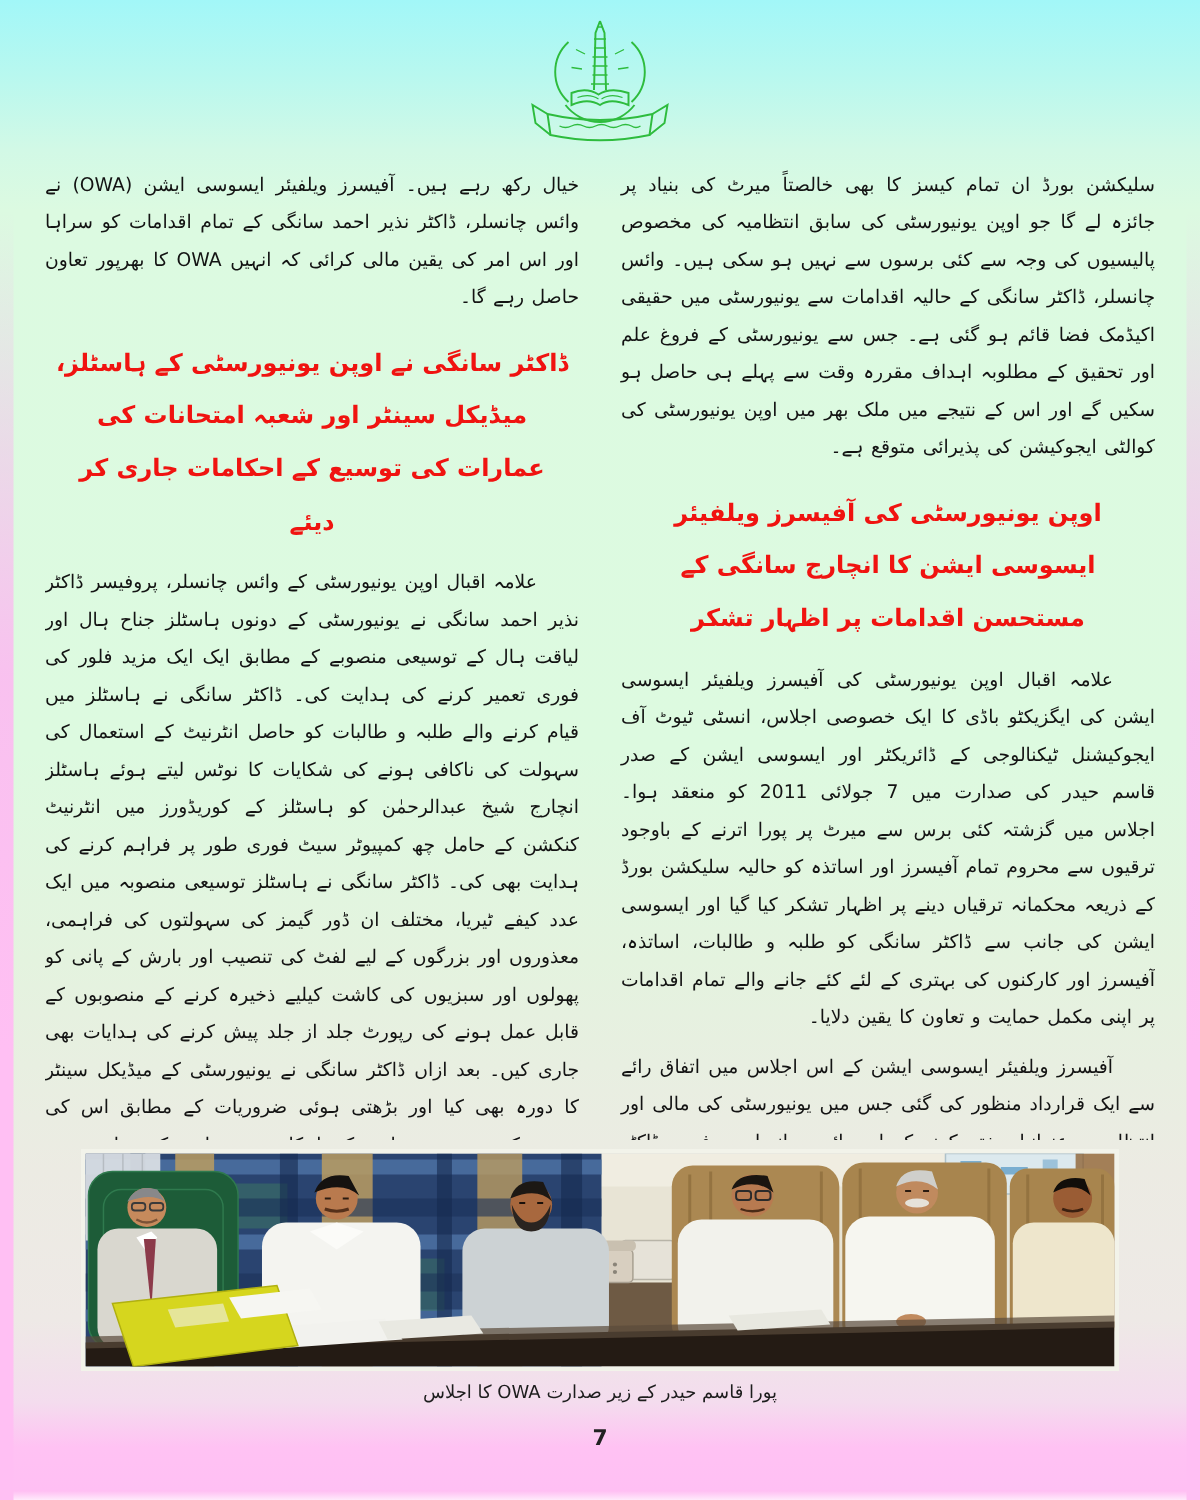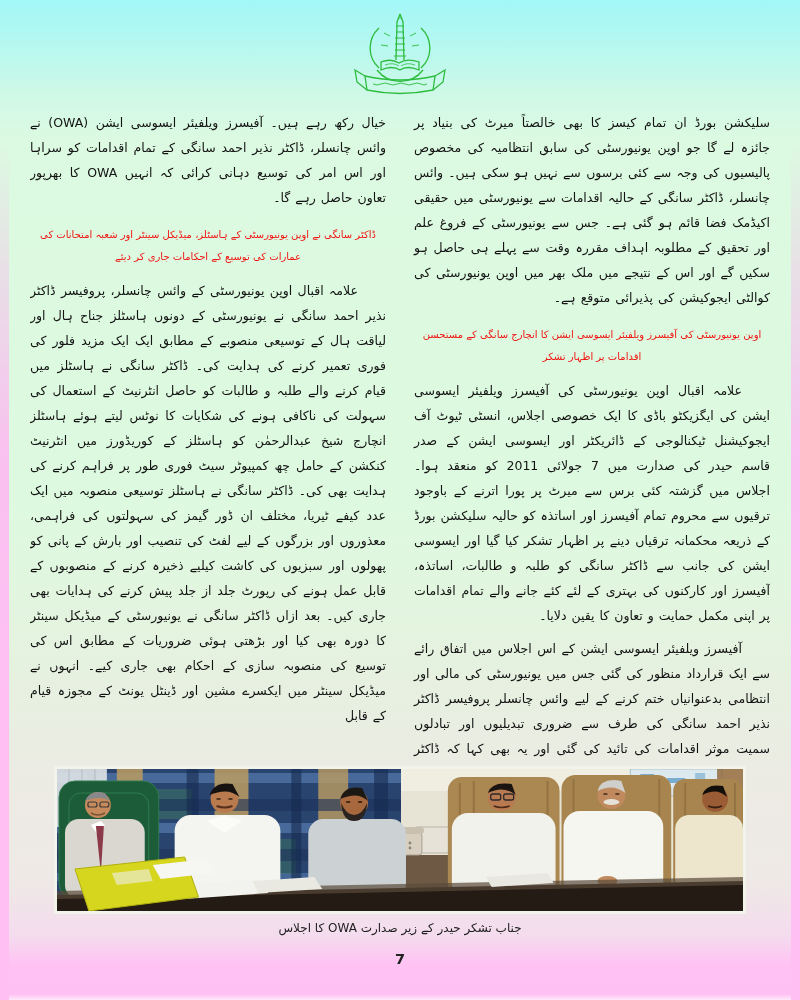--- a/index.html
+++ b/index.html
@@ -34,22 +34,22 @@
   .urdu-p {
     direction: rtl; text-align: justify;
     font-size: 12.5px; line-height: 25px; color:#131313;
     margin-bottom: 8px;
     word-spacing: 1px;
   }
   .urdu-p.indent { text-indent: 28px; }
 
   .red-h {
     direction: rtl; text-align:center;
-    color: #f01310; font-weight: normal;
-    font-size: 10px; line-height: 2.2;
+    color: #f01310; font-weight: bold;
+    font-size: 16px; line-height: 2.2;
     margin: 14px 6px 10px;
   }
 
   .photo-frame {
     width: 692px; height: 148px;
     margin: 6px auto 0;
     border: 3px solid #f2f3ea;
     background:#ddd;
   }
   .photo-frame svg { display:block; width:100%; height:100%; }
@@ -97,21 +97,21 @@
     <div class="columns">
 
       <div class="col">
         <p class="urdu-p">سلیکشن بورڈ ان تمام کیسز کا بھی خالصتاً میرٹ کی بنیاد پر جائزہ لے گا جو اوپن یونیورسٹی کی سابق انتظامیہ کی مخصوص پالیسیوں کی وجہ سے کئی برسوں سے نہیں ہو سکی ہیں۔ وائس چانسلر، ڈاکٹر سانگی کے حالیہ اقدامات سے یونیورسٹی میں حقیقی اکیڈمک فضا قائم ہو گئی ہے۔ جس سے یونیورسٹی کے فروغ علم اور تحقیق کے مطلوبہ اہداف مقررہ وقت سے پہلے ہی حاصل ہو سکیں گے اور اس کے نتیجے میں ملک بھر میں اوپن یونیورسٹی کی کوالٹی ایجوکیشن کی پذیرائی متوقع ہے۔</p>
         <h2 class="red-h">اوپن یونیورسٹی کی آفیسرز ویلفیئر ایسوسی ایشن کا انچارج سانگی کے مستحسن اقدامات پر اظہار تشکر</h2>
         <p class="urdu-p indent">علامہ اقبال اوپن یونیورسٹی کی آفیسرز ویلفیئر ایسوسی ایشن کی ایگزیکٹو باڈی کا ایک خصوصی اجلاس، انسٹی ٹیوٹ آف ایجوکیشنل ٹیکنالوجی کے ڈائریکٹر اور ایسوسی ایشن کے صدر قاسم حیدر کی صدارت میں 7 جولائی 2011 کو منعقد ہوا۔ اجلاس میں گزشتہ کئی برس سے میرٹ پر پورا اترنے کے باوجود ترقیوں سے محروم تمام آفیسرز اور اساتذہ کو حالیہ سلیکشن بورڈ کے ذریعہ محکمانہ ترقیاں دینے پر اظہار تشکر کیا گیا اور ایسوسی ایشن کی جانب سے ڈاکٹر سانگی کو طلبہ و طالبات، اساتذہ، آفیسرز اور کارکنوں کی بہتری کے لئے کئے جانے والے تمام اقدامات پر اپنی مکمل حمایت و تعاون کا یقین دلایا۔</p>
         <p class="urdu-p indent">آفیسرز ویلفیئر ایسوسی ایشن کے اس اجلاس میں اتفاق رائے سے ایک قرارداد منظور کی گئی جس میں یونیورسٹی کی مالی اور انتظامی بدعنوانیاں ختم کرنے کے لیے وائس چانسلر پروفیسر ڈاکٹر نذیر احمد سانگی کی طرف سے ضروری تبدیلیوں اور تبادلوں سمیت موثر اقدامات کی تائید کی گئی اور یہ بھی کہا کہ ڈاکٹر سانگی تمام معاملات میں میرٹ کا</p>
       </div>
 
       <div class="col">
-        <p class="urdu-p">خیال رکھ رہے ہیں۔ آفیسرز ویلفیئر ایسوسی ایشن (OWA) نے وائس چانسلر، ڈاکٹر نذیر احمد سانگی کے تمام اقدامات کو سراہا اور اس امر کی توسیع دہانی کرائی کہ انہیں OWA کا بھرپور تعاون حاصل رہے گا۔</p>
+        <p class="urdu-p">خیال رکھ رہے ہیں۔ آفیسرز ویلفیئر ایسوسی ایشن (OWA) نے وائس چانسلر، ڈاکٹر نذیر احمد سانگی کے تمام اقدامات کو سراہا اور اس امر کی یقین مالی کرائی کہ انہیں OWA کا بھرپور تعاون حاصل رہے گا۔</p>
         <h2 class="red-h">ڈاکٹر سانگی نے اوپن یونیورسٹی کے ہاسٹلز، میڈیکل سینٹر اور شعبہ امتحانات کی عمارات کی توسیع کے احکامات جاری کر دیئے</h2>
         <p class="urdu-p indent">علامہ اقبال اوپن یونیورسٹی کے وائس چانسلر، پروفیسر ڈاکٹر نذیر احمد سانگی نے یونیورسٹی کے دونوں ہاسٹلز جناح ہال اور لیاقت ہال کے توسیعی منصوبے کے مطابق ایک ایک مزید فلور کی فوری تعمیر کرنے کی ہدایت کی۔ ڈاکٹر سانگی نے ہاسٹلز میں قیام کرنے والے طلبہ و طالبات کو حاصل انٹرنیٹ کے استعمال کی سہولت کی ناکافی ہونے کی شکایات کا نوٹس لیتے ہوئے ہاسٹلز انچارج شیخ عبدالرحمٰن کو ہاسٹلز کے کوریڈورز میں انٹرنیٹ کنکشن کے حامل چھ کمپیوٹر سیٹ فوری طور پر فراہم کرنے کی ہدایت بھی کی۔ ڈاکٹر سانگی نے ہاسٹلز توسیعی منصوبہ میں ایک عدد کیفے ٹیریا، مختلف ان ڈور گیمز کی سہولتوں کی فراہمی، معذوروں اور بزرگوں کے لیے لفٹ کی تنصیب اور بارش کے پانی کو پھولوں اور سبزیوں کی کاشت کیلیے ذخیرہ کرنے کے منصوبوں کے قابل عمل ہونے کی رپورٹ جلد از جلد پیش کرنے کی ہدایات بھی جاری کیں۔ بعد ازاں ڈاکٹر سانگی نے یونیورسٹی کے میڈیکل سینٹر کا دورہ بھی کیا اور بڑھتی ہوئی ضروریات کے مطابق اس کی توسیع کی منصوبہ سازی کے احکام بھی جاری کیے۔ انہوں نے میڈیکل سینٹر میں ایکسرے مشین اور ڈینٹل یونٹ کے مجوزہ قیام کے قابل</p>
       </div>
     </div>
 
     <div class="photo-frame">
       <svg viewBox="0 0 688 142" preserveAspectRatio="none">
 
         <rect x="300" y="0" width="388" height="142" fill="#e8e4d5"></rect>
         <rect x="300" y="0" width="388" height="22" fill="#f0ede1"></rect>
@@ -216,17 +216,17 @@
         <polygon points="0,122 688,108 688,116 0,130" fill="#5a4a3a" opacity="0.7"></polygon>
         <polygon points="120,116 200,110 212,124 128,130" fill="#f2f2ee"></polygon>
         <polygon points="196,112 258,108 266,120 202,124" fill="#e9e9e2"></polygon>
         <polygon points="430,108 492,104 498,114 436,118" fill="#e8e8e0"></polygon>
         <polygon points="18,100 128,88 142,128 32,142" fill="#d6d61e" stroke="#b0b010"></polygon>
         <polygon points="55,104 92,100 96,112 60,116" fill="#e8e8b8" opacity="0.8"></polygon>
         <polygon points="96,96 150,90 158,104 104,110" fill="#f6f6f2"></polygon>
       </svg>
     </div>
 
-    <div class="caption">جناب تشکر حیدر کے زیر صدارت OWA کا اجلاس</div>
+    <div class="caption">پورا قاسم حیدر کے زیر صدارت OWA کا اجلاس</div>
 
     <div class="pagenum">7</div>
   </div>
 </div>
 
 </body></html>

